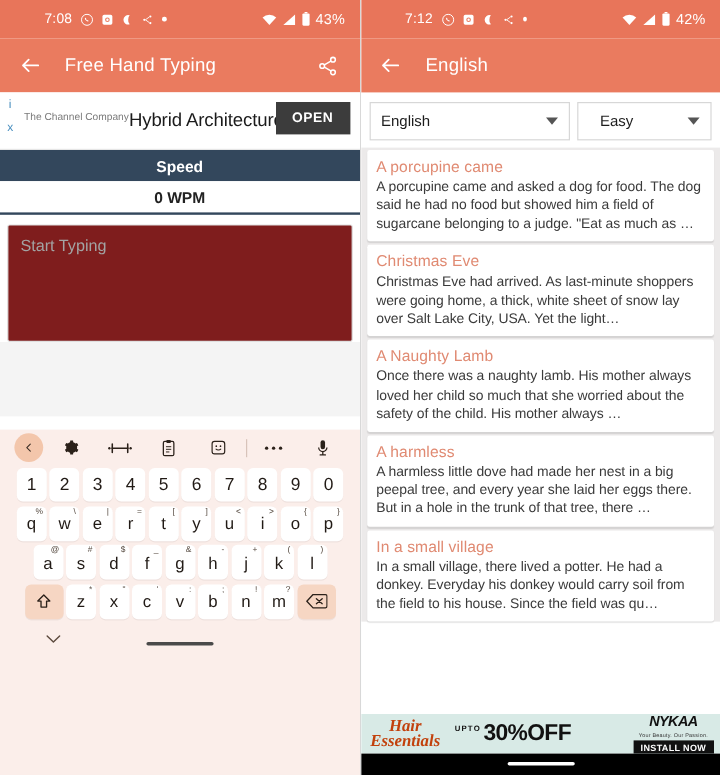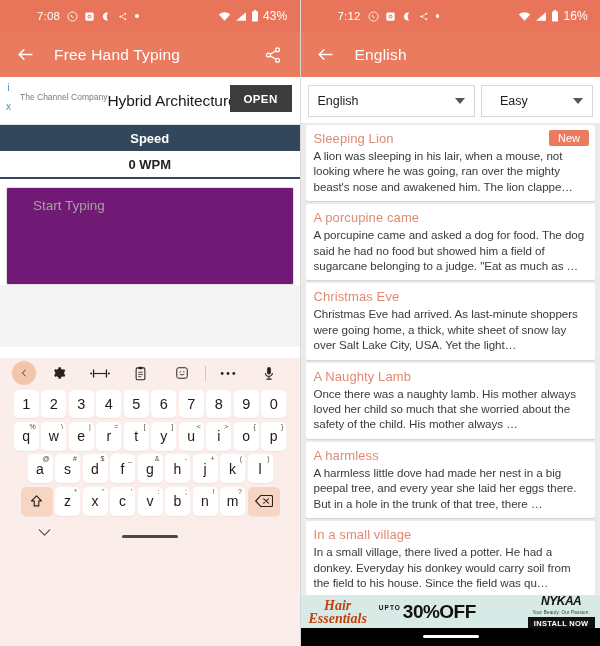--- a/index.html
+++ b/index.html
@@ -62,23 +62,23 @@
     display:flex;align-items:center;justify-content:center;
     font-size:13px;font-weight:700;
   }
   .wpm{
     height:26px;background:#ffffff;color:#222;
     display:flex;align-items:center;justify-content:center;
     font-size:13px;font-weight:700;
     border-bottom:2px solid #33475c;
   }
   .typing-area{
-    margin:8px 6px 0 6px;height:98px;background:#701a75;
+    margin:8px 6px 0 6px;height:98px;background:#7f1d1d;
     border:1px solid #e0e0e0;border-radius:2px;
-    padding:8px 26px;box-sizing:border-box;cursor:text;
+    padding:8px 10px;box-sizing:border-box;cursor:text;
   }
   .typing-placeholder{font-size:13.5px;color:#a3a3a3;}
   .spacer-grey{background:#f4f4f4;height:62px;}
 
   
   .keyboard{
     position:absolute;left:0;bottom:0;width:300px;height:288px;
     background:#fbeeea;
   }
   .kb-toolbar{
@@ -528,21 +528,21 @@
           <svg width="12" height="11" viewBox="0 0 22 20">
               <path d="M20 2v16H2z" fill="#fff"></path>
             </svg>
         </span>
         <span class="sb-ic">
           <svg width="8" height="12" viewBox="0 0 12 20">
               <rect x="4" y="0" width="4" height="2" fill="#fff"></rect>
               <rect x="1" y="2" width="10" height="17" rx="1.6" fill="#fff"></rect>
             </svg>
         </span>
-        <span>16%</span>
+        <span>42%</span>
       </span>
     </div>
 
     <div class="appbar">
       <span class="back">
         <svg width="19" height="19" viewBox="0 0 24 24">
             <path d="M20 12H4M10 6l-6 6 6 6" fill="none" stroke="#fff" stroke-width="1.9" stroke-linecap="round" stroke-linejoin="round"></path>
           </svg>
       </span>
       <span class="title">English</span>
@@ -554,25 +554,20 @@
         <span class="caret"></span>
       </div>
       <div class="select small">
         <span>Easy</span>
         <span class="caret"></span>
       </div>
     </div>
 
     <div class="story-list">
       <div class="story">
-        <div class="story-title">Sleeping Lion</div>
-        <div class="badge-new">New</div>
-        <div class="story-body">A lion was sleeping in his lair, when a mouse, not looking where he was going, ran over the mighty beast's nose and awakened him. The lion clappe…</div>
-      </div>
-      <div class="story">
         <div class="story-title">A porcupine came</div>
         <div class="story-body">A porcupine came and asked a dog for food. The dog said he had no food but showed him a field of sugarcane belonging to a judge. "Eat as much as …</div>
       </div>
       <div class="story">
         <div class="story-title">Christmas Eve</div>
         <div class="story-body">Christmas Eve had arrived. As last-minute shoppers were going home, a thick, white sheet of snow lay over Salt Lake City, USA. Yet the light…</div>
       </div>
       <div class="story">
         <div class="story-title">A Naughty Lamb</div>
         <div class="story-body">Once there was a naughty lamb. His mother always loved her child so much that she worried about the safety of the child. His mother always …</div>

